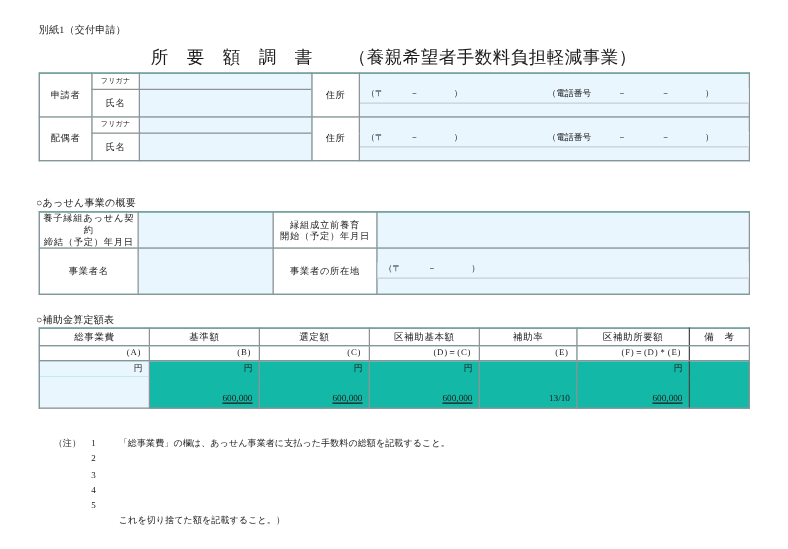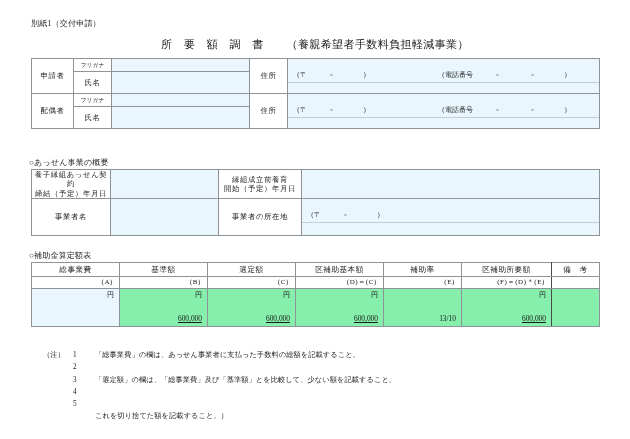--- a/index.html
+++ b/index.html
@@ -30,32 +30,32 @@
     font-size: 8px;
     letter-spacing: 0.2px;
     white-space: nowrap;
   }
   .doc-title {
     position: absolute;
     left: 0;
     top: 37px;
     width: 630px;
     text-align: center;
-    font-size: 11px;
+    font-size: 14px;
     letter-spacing: 0.4px;
     white-space: nowrap;
   }
 
   
   .tbl {
     position: absolute;
     border-collapse: collapse;
     table-layout: fixed;
     font-size: 7.4px;
-    background: #86efac;
+    background: #14b8a6;
   }
   .tbl td {
     border: 0.8px solid #8f9296;
     padding: 0;
     vertical-align: middle;
     text-align: center;
     line-height: 1.25;
   }
   .fill {
     background: #eaf6fd;
@@ -336,21 +336,20 @@
       <span class="num">1</span>
       <span class="txt">「総事業費」の欄は、あっせん事業者に支払った手数料の総額を記載すること。</span>
     </div>
     <div class="row">
       <span class="mark"></span>
       <span class="num">2</span>
     </div>
     <div class="row">
       <span class="mark"></span>
       <span class="num">3</span>
-      <span class="txt">「選定額」の欄は、「総事業費」及び「基準額」とを比較して、少ない額を記載すること。</span>
     </div>
     <div class="row">
       <span class="mark"></span>
       <span class="num">4</span>
     </div>
     <div class="row">
       <span class="mark"></span>
       <span class="num">5</span>
     </div>
     <div class="cont">これを切り捨てた額を記載すること。）</div>

